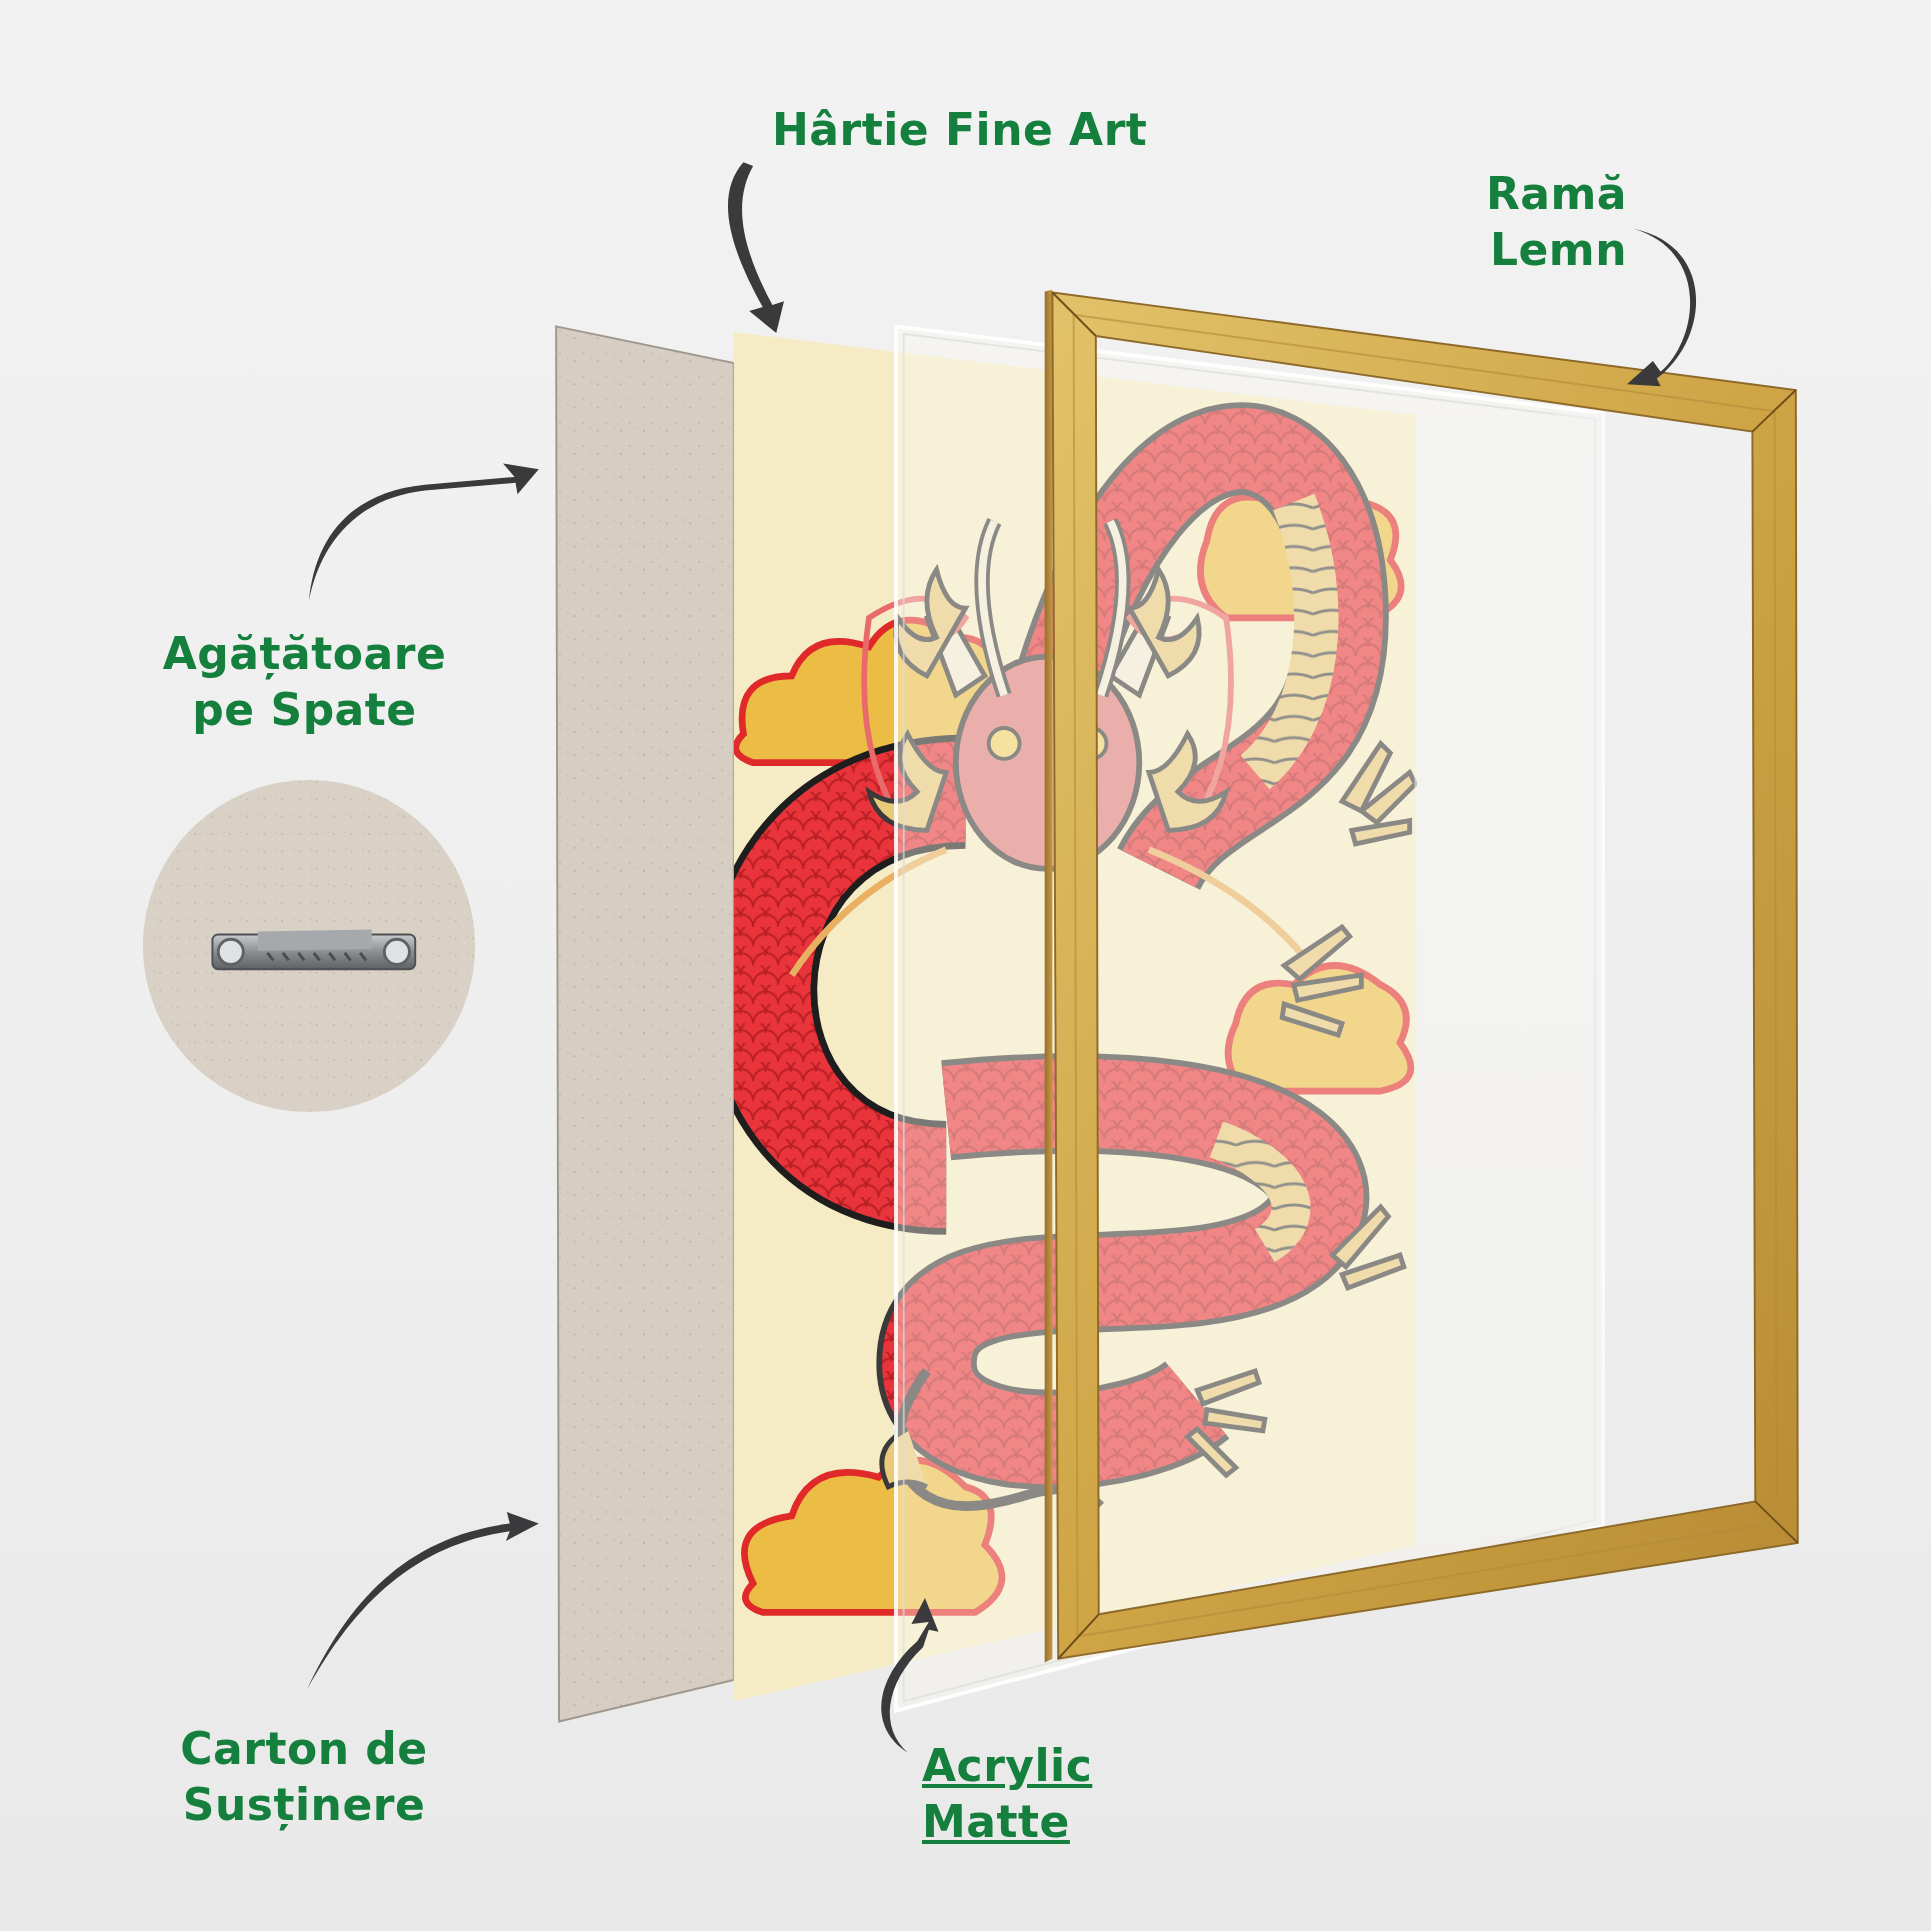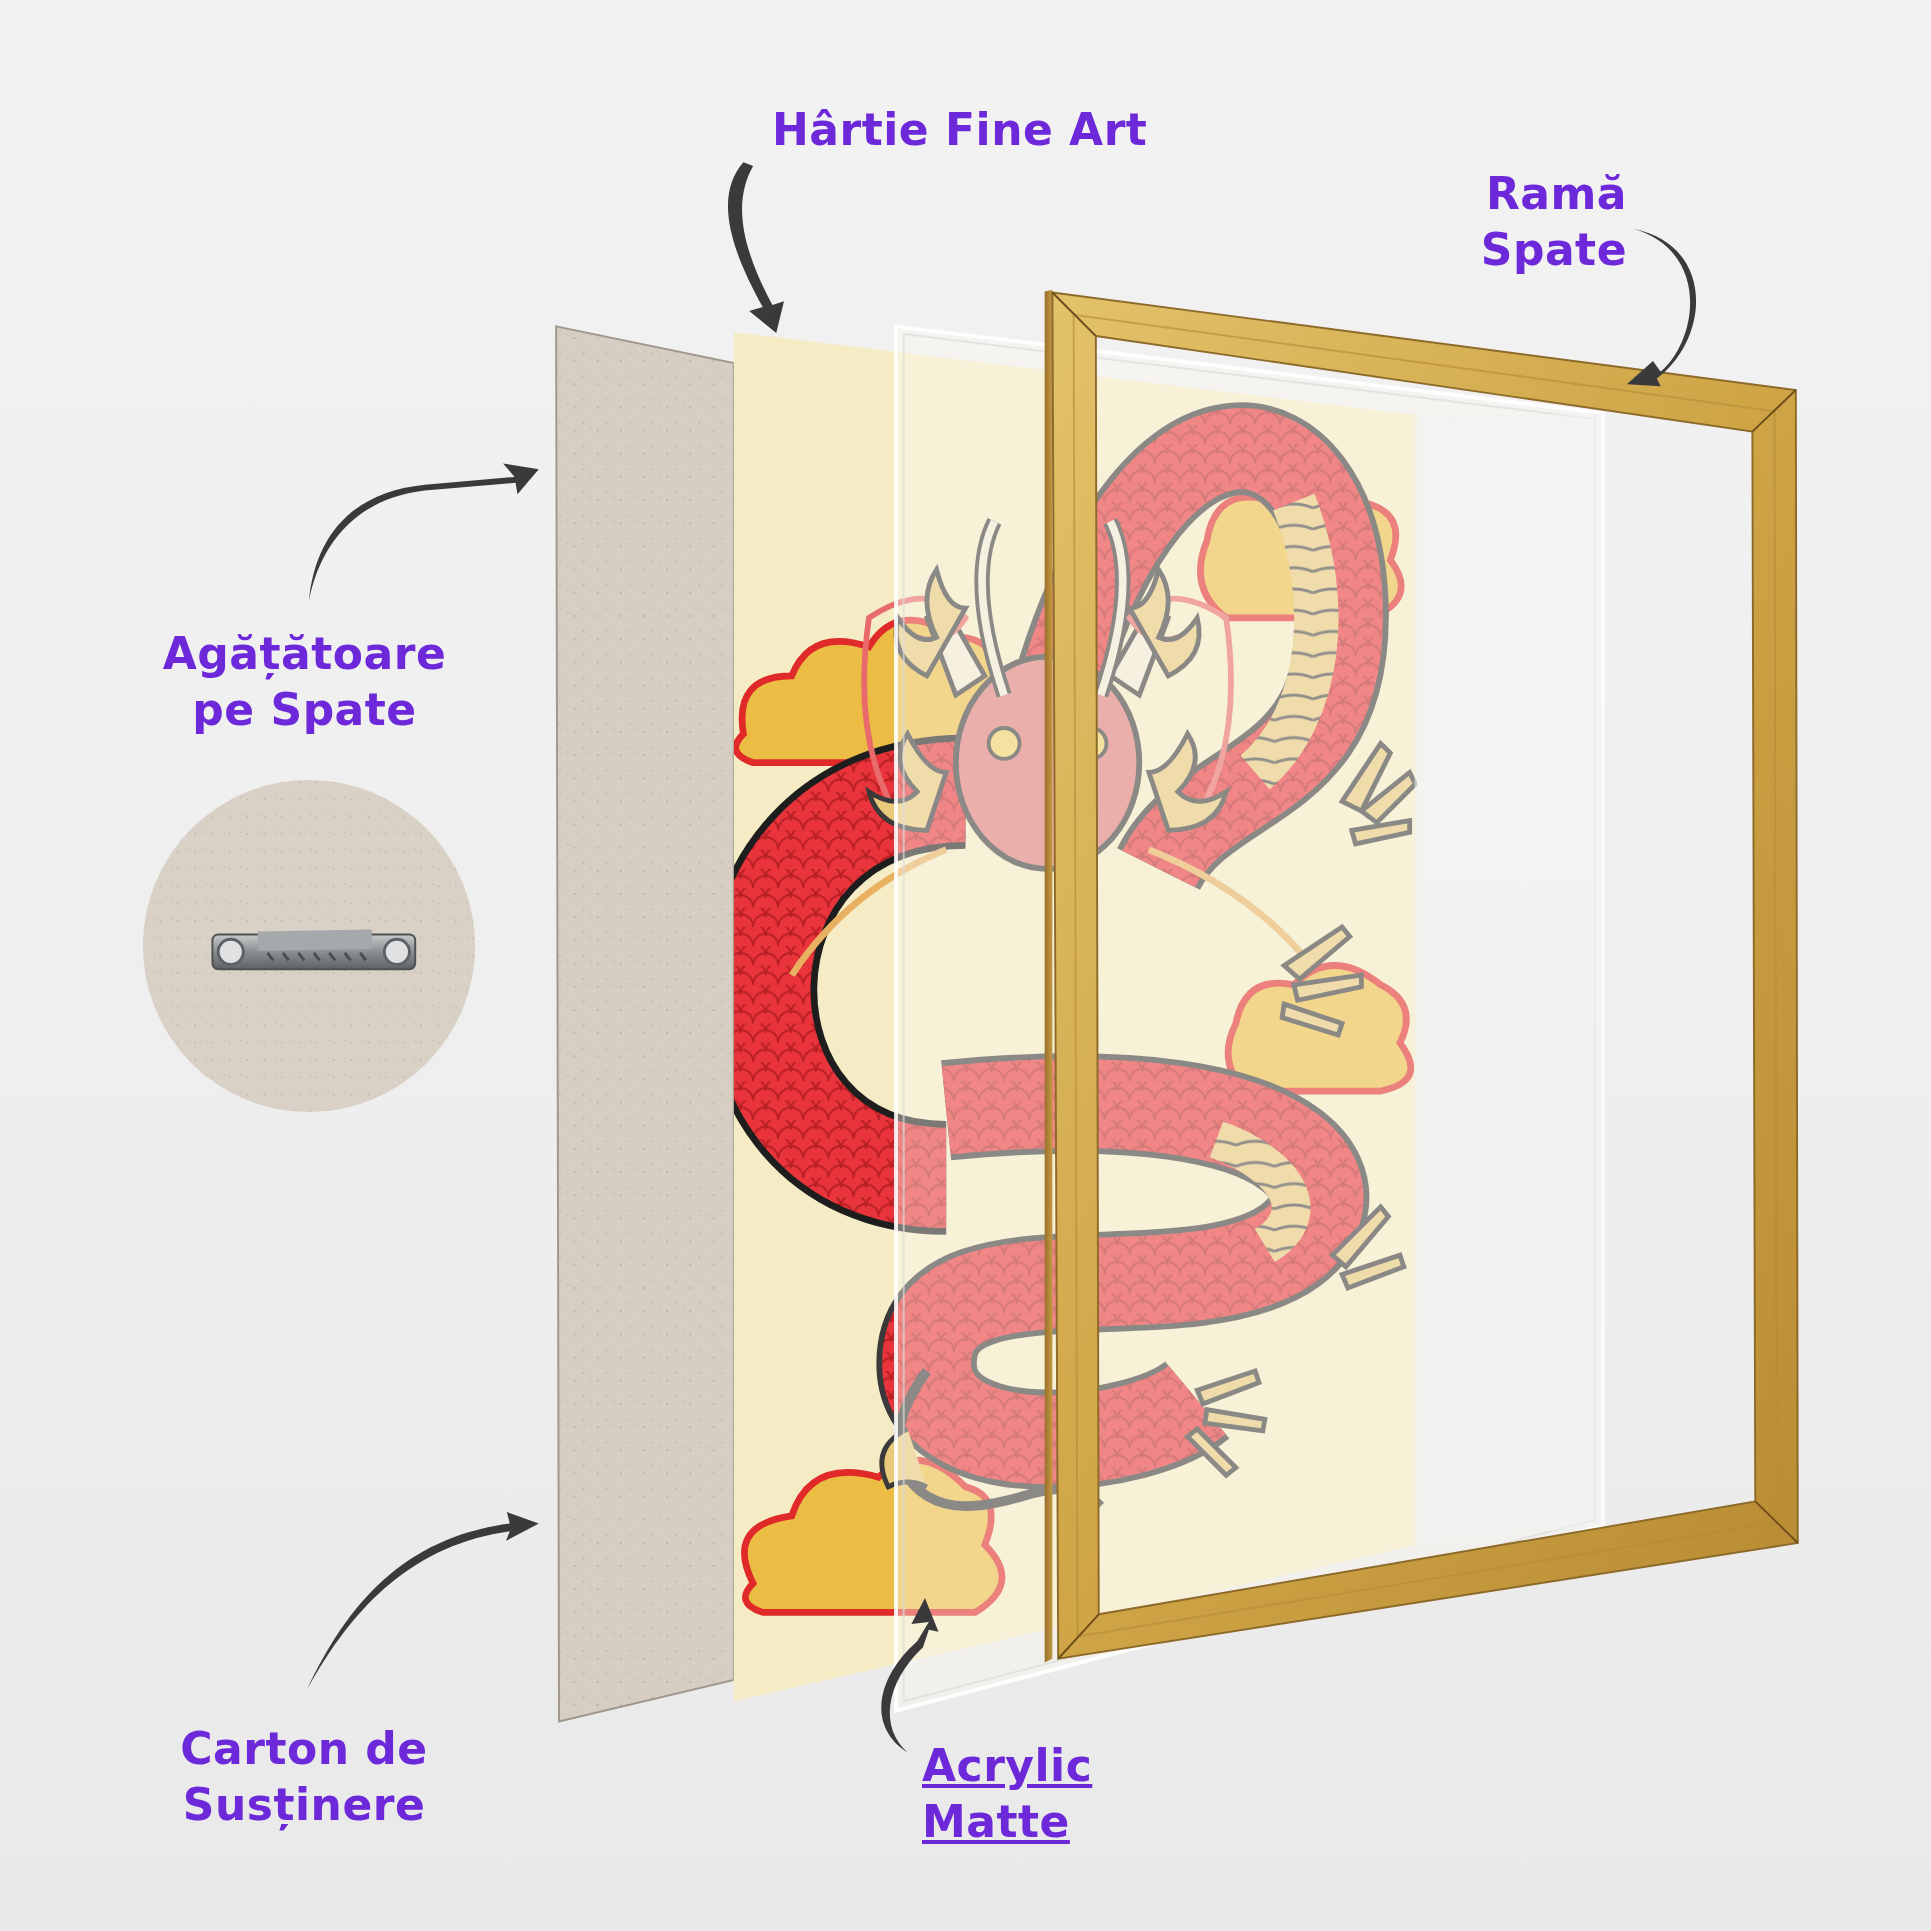--- a/index.html
+++ b/index.html
@@ -1,19 +1,19 @@
 <!DOCTYPE html>
 <html><head>
 <meta charset="utf-8">
 <style>
   html,body{margin:0;padding:0;}
   body{width:1931px;height:1931px;overflow:hidden;background:#efefef;position:relative;
        font-family:"DejaVu Sans","Liberation Sans",sans-serif;}
   .bg{position:absolute;inset:0;background:linear-gradient(180deg,#f2f2f2 0%,#eeeeee 60%,#e9e9e9 100%);}
-  .label{position:absolute;color:#6d28d9;font-weight:bold;font-size:44px;line-height:56px;text-align:center;letter-spacing:0.5px;}
+  .label{position:absolute;color:#15803d;font-weight:bold;font-size:44px;line-height:56px;text-align:center;letter-spacing:0.5px;}
   .label span{display:block;white-space:nowrap;}
   svg.scene{position:absolute;left:0;top:0;}
   .arrow{position:absolute;}
 </style>
 </head>
 <body>
 
 <div class="bg"></div>
 
 <svg class="scene" width="1931" height="1931" viewBox="0 0 2000 2000">
@@ -175,21 +175,21 @@
     <path d="M940 1815 C 900 1790, 905 1740, 950 1700 L962 1680 L944 1682 L958 1655 L972 1690 L962 1688 L956 1706 C 915 1745, 912 1790, 940 1815 Z"></path>
   </g>
 </svg>
 
 <div class="label" style="left:772px;top:102px;text-align:left;">
   <span>Hârtie Fine Art</span>
 </div>
 
 <div class="label" style="left:1448px;top:166px;text-align:right;width:179px;">
   <span>Ramă</span>
-  <span>Spate</span>
+  <span>Lemn</span>
 </div>
 
 <div class="label" style="left:145px;top:626px;width:319px;">
   <span>Agățătoare</span>
   <span>pe Spate</span>
 </div>
 
 <div class="label" style="left:164px;top:1721px;width:280px;">
   <span>Carton de</span>
   <span>Susținere</span>

